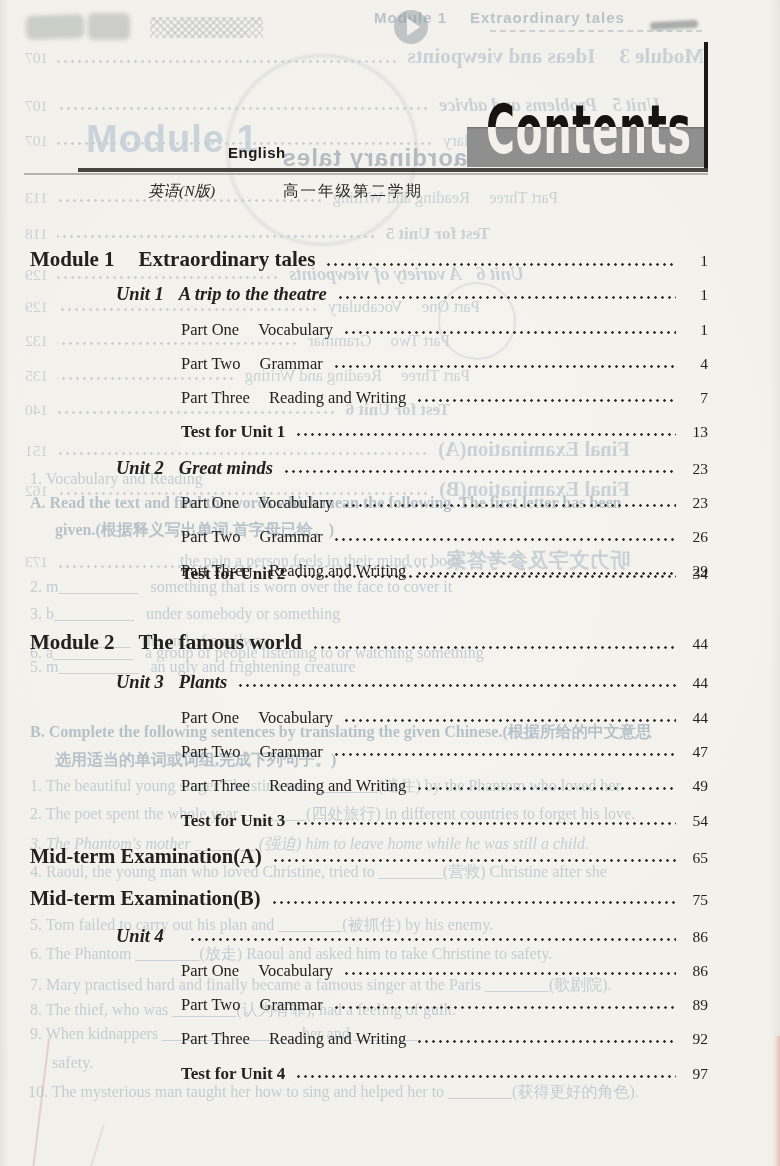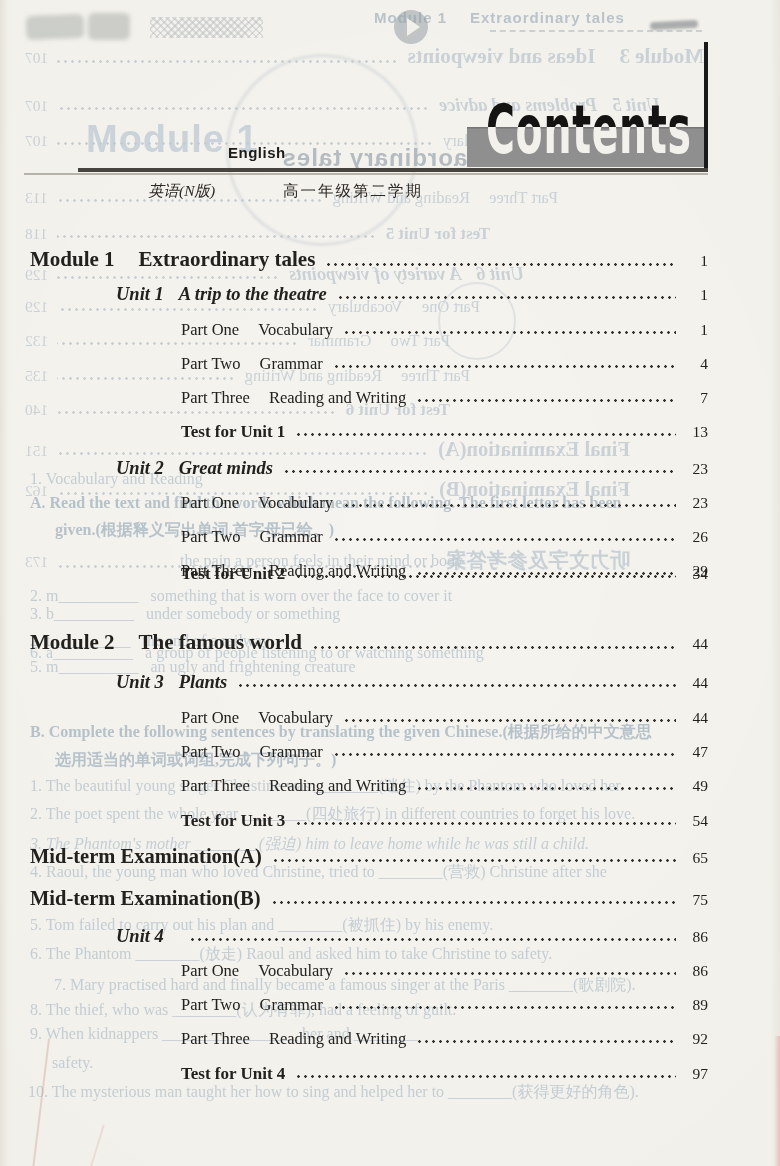--- a/index.html
+++ b/index.html
@@ -102,34 +102,34 @@
   <span class="gbig" id="gu-head-module">Module 1</span>
   <span class="gbig" id="gu-head-title">Extraordinary tales</span>
   <div id="gu-head-dash"></div>
   <div id="gu-play"></div>
   <span class="gbig" id="gu-module">Module 1</span>
   <div id="gu-lines">
       <div class="gline" style="left: 30px; top: 470px;">1. Vocabulary and Reading</div>
       <div class="gline gb" style="left: 30px; top: 494px;">A. Read the text and find the words which mean the following. The first letter has been</div>
       <div class="gline gb" style="left: 55px; top: 520px;">given.(根据释义写出单词,首字母已给。)</div>
       <div class="gline" style="left: 180px; top: 552px;">the pain a person feels in their mind or body</div>
-      <div class="gline" style="left: 30px; top: 578px; margin-top: 9px;">2. m__________   something that is worn over the face to cover it</div>
+      <div class="gline" style="left: 30px; top: 578px;">2. m__________   something that is worn over the face to cover it</div>
       <div class="gline" style="left: 30px; top: 605px;">3. b__________   under somebody or something</div>
       <div class="gline" style="left: 30px; top: 632px;">2. t__________   the end of a railway</div>
       <div class="gline" style="left: 30px; top: 658px;">5. m__________   an ugly and frightening creature</div>
       <div class="gline" style="left: 30px; top: 644px;">6. a__________   a group of people listening to or watching something</div>
       <div class="gline gb" style="left: 30px; top: 722px;">B. Complete the following sentences by translating the given Chinese.(根据所给的中文意思</div>
       <div class="gline gb" style="left: 55px; top: 750px;">选用适当的单词或词组,完成下列句子。)</div>
       <div class="gline" style="left: 30px; top: 776px;">1. The beautiful young singer Christine was ________(迷住) by the Phantom who loved her.</div>
       <div class="gline" style="left: 30px; top: 804px;">2. The poet spent the whole year ________(四处旅行) in different countries to forget his love.</div>
       <div class="gline" style="left: 30px; top: 834px; font-style: italic;">3. The Phantom's mother ________(强迫) him to leave home while he was still a child.</div>
       <div class="gline" style="left: 30px; top: 862px;">4. Raoul, the young man who loved Christine, tried to ________(营救) Christine after she</div>
       <div class="gline" style="left: 30px; top: 915px;">5. Tom failed to carry out his plan and ________(被抓住) by his enemy.</div>
       <div class="gline" style="left: 30px; top: 944px;">6. The Phantom ________(放走) Raoul and asked him to take Christine to safety.</div>
-      <div class="gline" style="left: 30px; top: 975px; margin-left: 24px;">7. Mary practised hard and finally became a famous singer at the Paris ________(歌剧院).</div>
+      <div class="gline" style="left: 30px; top: 975px;">7. Mary practised hard and finally became a famous singer at the Paris ________(歌剧院).</div>
       <div class="gline" style="left: 30px; top: 1000px;">8. The thief, who was ________(认为有罪), had a feeling of guilt.</div>
       <div class="gline" style="left: 30px; top: 1025px;">9. When kidnappers ________, ________ her and ________</div>
       <div class="gline" style="left: 52px; top: 1054px;">safety.</div>
       <div class="gline" style="left: 28px; top: 1082px;">10. The mysterious man taught her how to sing and helped her to ________(获得更好的角色).</div>
     </div>
 </div>
 
 <div class="layer" id="ghost-mirror">
   <span id="gm-frag">Extraordinary tales</span>
 <div class="trow module" style="top: 44px; left: 76px;">

